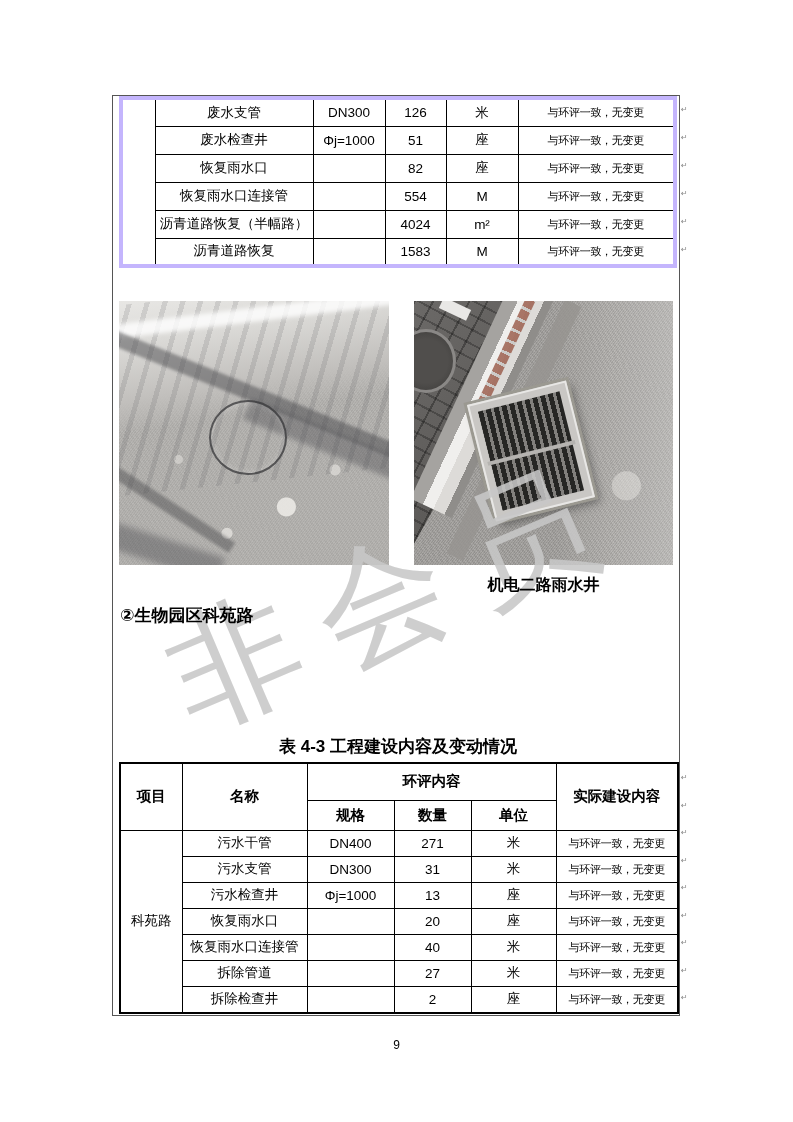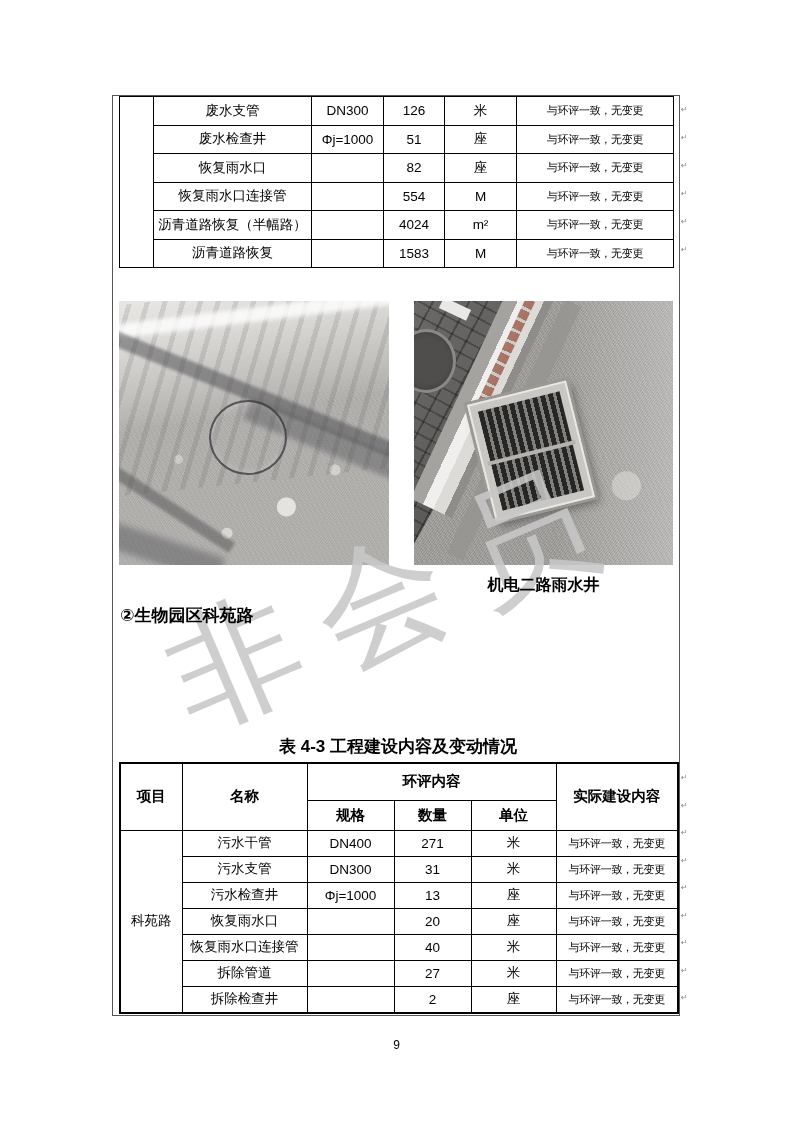--- a/index.html
+++ b/index.html
@@ -8,21 +8,21 @@
     font-family:"Liberation Sans","DejaVu Sans",sans-serif;color:#000;
     overflow:hidden;margin:0 auto;
   }
   .frame{
     position:absolute;left:112px;top:95px;width:566px;height:919px;
     border:1px solid #555;z-index:0;
   }
   
   .doc-table{border-collapse:collapse;table-layout:fixed;position:absolute;z-index:3;background:transparent;}
   .doc-table td{border:1px solid #000;text-align:center;vertical-align:middle;padding:0 1px;overflow:hidden;white-space:nowrap;}
-  .top-table{left:119px;top:96px;width:554px;height:172px;border:1px solid #c4b5fd;font-size:13.5px;}
+  .top-table{left:119px;top:96px;width:554px;height:172px;border:4px solid #c4b5fd;font-size:13.5px;}
   .top-table tr{height:28px;}
   .bottom-table{left:119px;top:762px;width:558px;height:252px;border:2px solid #000;font-size:13.5px;}
   .bottom-table .hrow1{height:37px;}
   .bottom-table .hrow2{height:30px;}
   .th{font-weight:bold;font-size:14.5px;}
   .cell-actual{font-size:11px;letter-spacing:-0.3px;}
   
   .marks{position:absolute;left:681px;display:flex;flex-direction:column;justify-content:space-between;z-index:3;}
   .marks-top{top:106px;height:148px;}
   .marks-bottom{top:774px;height:228px;}

